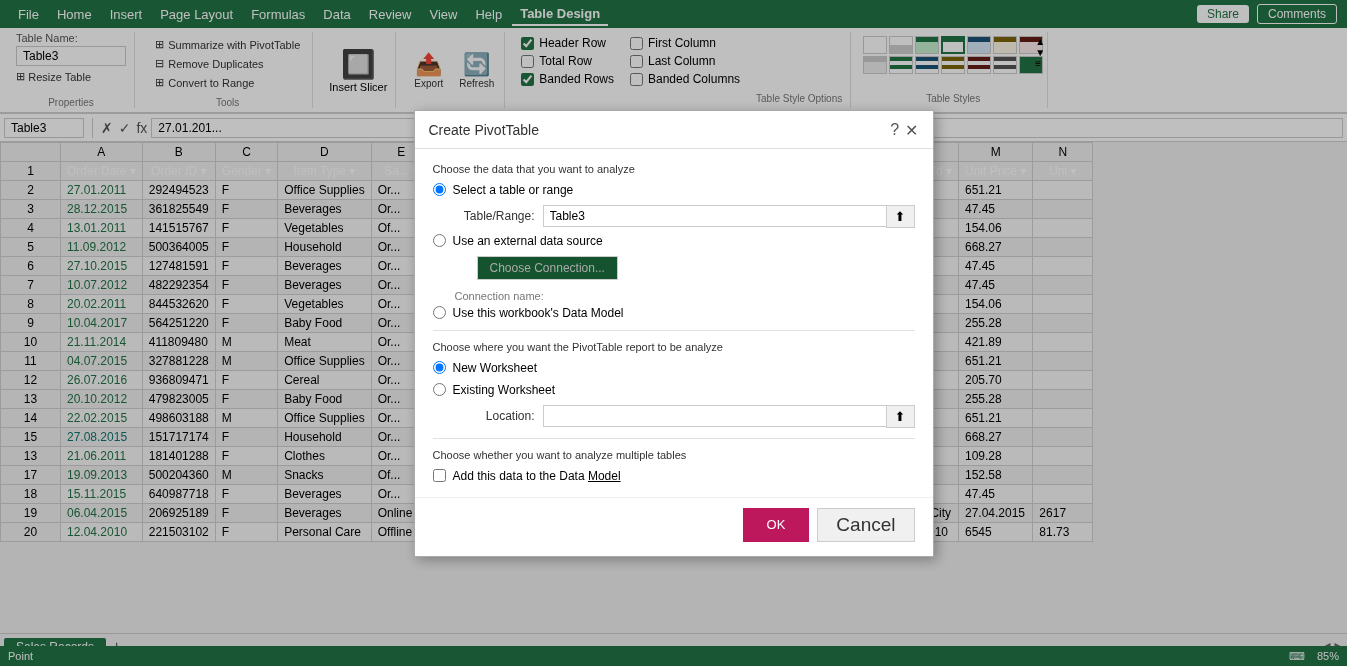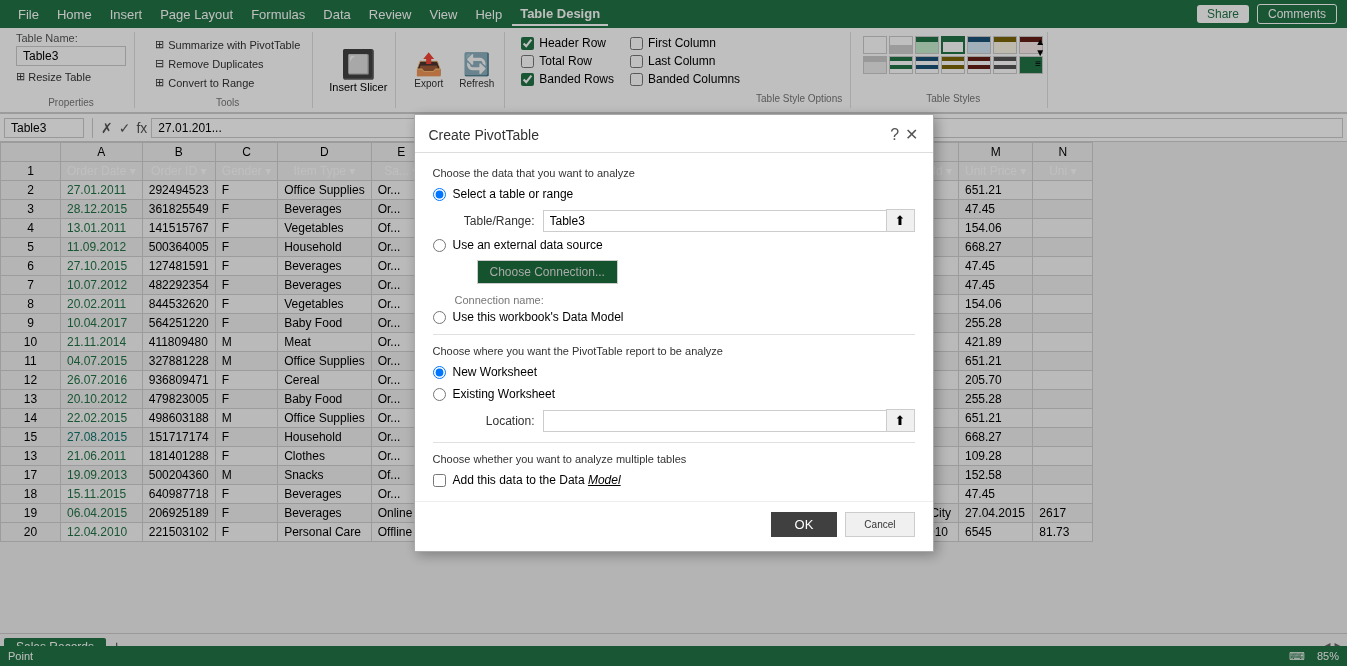--- a/index.html
+++ b/index.html
@@ -85,24 +85,24 @@
     .modal-field-row { display: flex; align-items: center; gap: 8px; margin-bottom: 6px; font-size: 12px; padding-left: 22px; }
     .modal-field-label { width: 80px; text-align: right; color: #333; }
     .modal-input-with-btn { display: flex; align-items: center; flex: 1; }
     .modal-input-with-btn input { flex: 1; border: 1px solid #ccc; padding: 3px 6px; font-size: 12px; border-right: none; }
     .modal-input-btn { background: #f0f0f0; border: 1px solid #ccc; padding: 3px 8px; cursor: pointer; font-size: 13px; }
     .modal-choose-btn { background: #14532d; border: 1px solid #ccc; padding: 4px 12px; font-size: 12px; cursor: pointer; color: #666; margin-left: 22px; margin-bottom: 6px; display: inline-block; }
     .modal-choose-btn:disabled { color: #aaa; }
     .modal-connection-label { font-size: 11px; color: #777; padding-left: 22px; margin-bottom: 4px; }
     .modal-divider { border: none; border-top: 1px solid #e0e0e0; margin: 10px 0; }
     .modal-footer { display: flex; justify-content: flex-end; gap: 8px; padding: 10px 18px 14px; border-top: 1px solid #eee; }
-    .btn-ok { background: #404040; color: #fff; border: none; padding: 5px 24px; cursor: pointer; font-size: 13px; }
-    .btn-cancel { background: #f0f0f0; color: #333; border: 1px solid #ccc; padding: 5px 18px; cursor: pointer; font-size: 10px; }
+    .btn-ok { background: #be185d; color: #fff; border: none; padding: 5px 24px; cursor: pointer; font-size: 13px; }
+    .btn-cancel { background: #f0f0f0; color: #333; border: 1px solid #ccc; padding: 5px 18px; cursor: pointer; font-size: 19px; }
     .modal-checkbox-row { display: flex; align-items: center; gap: 7px; font-size: 12px; margin-top: 6px; }
-    .underline { text-decoration: underline; font-style: italic; }
+    .underline { text-decoration: underline; }
   </style>
 </head>
 <body>
 
 <div class="ribbon">
   <div class="menu-bar">
     <span>File</span>
     <span>Home</span>
     <span>Insert</span>
     <span>Page Layout</span>

